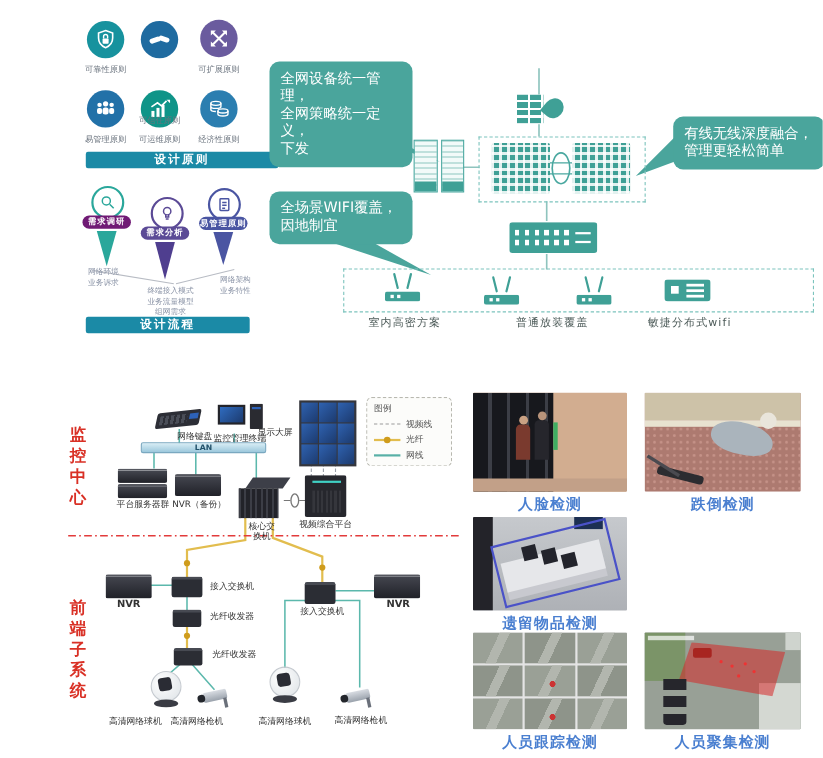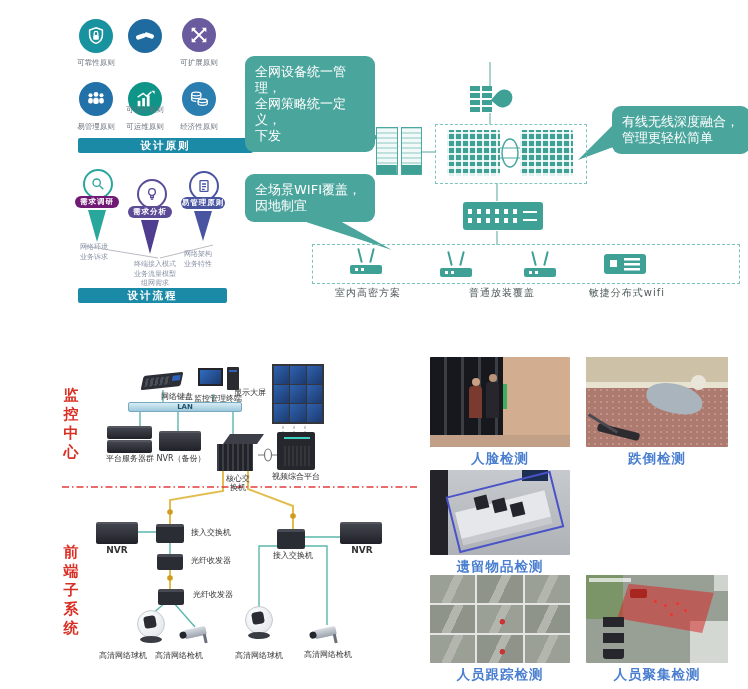--- a/index.html
+++ b/index.html
@@ -284,21 +284,21 @@
   <div class="tri" style="left:194px;top:211px;border-top:30px solid #4a55a2;"></div>
   <div class="notes" style="left:70px;top:243px;width:48px;">
     <div>网络环境</div>
       <div>业务诉求</div>
   </div>
   <div class="notes" style="left:126px;top:260px;width:58px;">
     <div>终端接入模式</div>
       <div>业务流量模型</div>
       <div>组网需求</div>
   </div>
-  <div class="notes" style="left:172px;top:250px;width:52px;text-align:center;">
+  <div class="notes" style="left:188px;top:250px;width:52px;text-align:center;">
     <div>网络架构</div>
       <div>业务特性</div>
   </div>
   <div class="banner" style="left:78px;top:288px;width:149px;">设计流程</div>
 
   <div class="fw" style="left:470px;top:86px;">
     <div class="bricks"></div>
       <div class="flame"></div>
   </div>
   <div class="dashbox" style="left:435px;top:124px;width:150px;height:58px;"></div>
@@ -370,20 +370,35 @@
   <div class="slab" style="left:159px;top:431px;width:42px;height:18px;"></div>
   <div class="dev-lbl" style="left:152px;top:454px;width:58px;">NVR（备份）</div>
   <div class="core" style="left:217px;top:434px;width:42px;height:38px;">
     <div class="top"></div>
       <div class="front"></div>
   </div>
   <div class="dev-lbl" style="left:224px;top:474px;width:28px;">核心交换机</div>
   <div class="towerbig" style="left:277px;top:432px;width:38px;height:38px;"></div>
   <div class="dev-lbl" style="left:264px;top:472px;width:64px;">视频综合平台</div>
 
+  <div class="legend" style="left:333px;top:361px;width:64px;">
+    <div>图例</div>
+    <div class="row">
+        <span class="samp dash"></span>
+        <span>视频线</span>
+      </div>
+    <div class="row">
+        <span class="samp fiber"></span>
+        <span>光纤</span>
+      </div>
+    <div class="row">
+        <span class="samp cable"></span>
+        <span>网线</span>
+      </div>
+  </div>
 
   <div class="slab" style="left:96px;top:522px;width:42px;height:20px;"></div>
   <div class="dev-lbl b" style="left:100px;top:546px;width:34px;">NVR</div>
   <div class="fswitch" style="left:156px;top:524px;width:28px;height:16px;"></div>
   <div class="dev-lbl" style="left:188px;top:528px;width:46px;">接入交换机</div>
   <div class="fswitch" style="left:157px;top:554px;width:26px;height:13px;"></div>
   <div class="dev-lbl" style="left:188px;top:556px;width:46px;">光纤收发器</div>
   <div class="fswitch" style="left:158px;top:589px;width:26px;height:13px;"></div>
   <div class="dev-lbl" style="left:190px;top:590px;width:46px;">光纤收发器</div>
   <div class="dome" style="left:136px;top:610px;">

